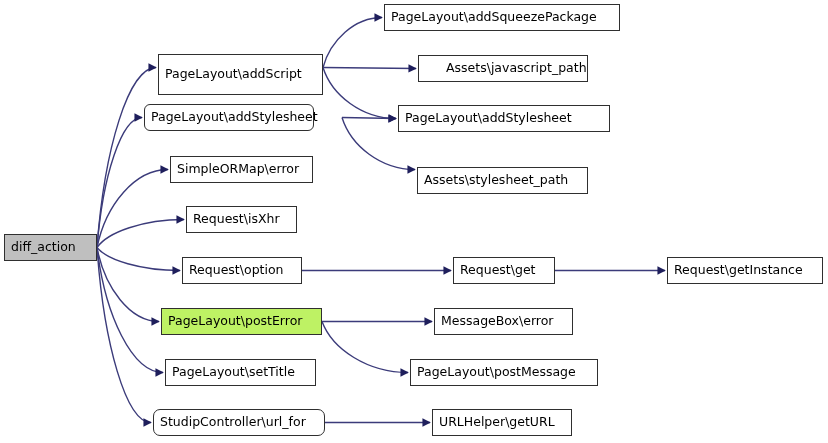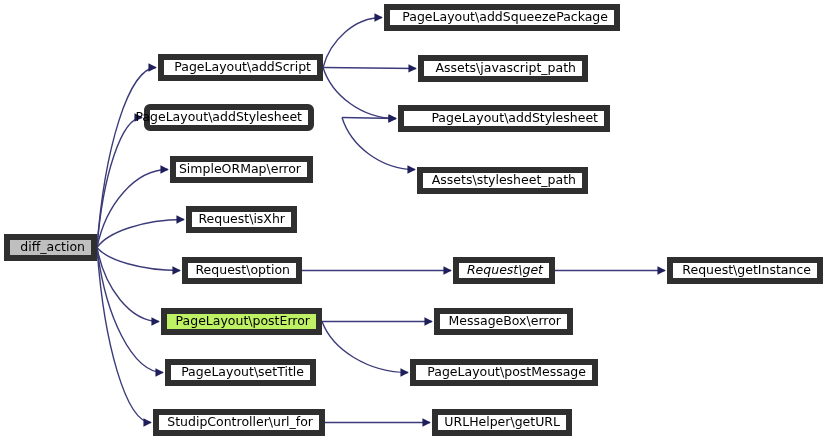--- a/index.html
+++ b/index.html
@@ -22,29 +22,29 @@
     position: absolute;
     left: 0;
     top: 0;
     width: 828px;
     height: 443px;
     pointer-events: none;
   }
   .graph-node {
     position: absolute;
     box-sizing: border-box;
-    border: 6px solid #404040;
+    border: 1px solid #404040;
     background: #ffffff;
     color: #000000;
     font-family: "DejaVu Sans", sans-serif;
     font-size: 12.5px;
     line-height: 1;
     display: flex;
     align-items: center;
-    justify-content: flex-end;
+    justify-content: flex-start;
     white-space: nowrap;
     letter-spacing: 0px;
   }
   .graph-node.root {
     background: #bfbfbf;
     border-color: #2f2f2f;
   }
   .node-label {
     display: block;
     padding: 0 6px;
@@ -80,57 +80,57 @@
         <path d="M 322 321.5 L 432 321.5" stroke="#3b3b7a" stroke-width="1.4" fill="none" marker-end="url(#arrow)"></path>
         <path d="M 322 321.5 C 332.56 349.55, 367.76 372.5, 408 372.5" stroke="#3b3b7a" stroke-width="1.4" fill="none" marker-end="url(#arrow)"></path>
         <path d="M 325 422.5 L 430 422.5" stroke="#3b3b7a" stroke-width="1.4" fill="none" marker-end="url(#arrow)"></path>
       </g>
   </svg>
 
   <div id="nodes-layer">
       <div class="graph-node root" style="left: 4px; top: 234px; width: 93px; height: 27px; background: rgb(191, 191, 191); border-color: rgb(47, 47, 47);">
         <span class="node-label">diff_action</span>
       </div>
-      <div class="graph-node" style="left: 158px; top: 54px; width: 165px; height: 27px; background: rgb(255, 255, 255); border-color: rgb(47, 47, 47);">
+      <div class="graph-node" style="left: 158px; top: 54px; width: 165px; height: 41px; background: rgb(255, 255, 255); border-color: rgb(47, 47, 47);">
         <span class="node-label">PageLayout\addScript</span>
       </div>
       <div class="graph-node" style="left: 144px; top: 104px; width: 170px; height: 27px; background: rgb(255, 255, 255); border-color: rgb(47, 47, 47); border-radius: 6px;">
         <span class="node-label">PageLayout\addStylesheet</span>
       </div>
       <div class="graph-node" style="left: 170px; top: 156px; width: 143px; height: 27px; background: rgb(255, 255, 255); border-color: rgb(47, 47, 47);">
         <span class="node-label">SimpleORMap\error</span>
       </div>
       <div class="graph-node" style="left: 186px; top: 206px; width: 111px; height: 27px; background: rgb(255, 255, 255); border-color: rgb(47, 47, 47);">
         <span class="node-label">Request\isXhr</span>
       </div>
       <div class="graph-node" style="left: 182px; top: 257px; width: 120px; height: 27px; background: rgb(255, 255, 255); border-color: rgb(47, 47, 47);">
         <span class="node-label">Request\option</span>
       </div>
       <div class="graph-node" style="left: 161px; top: 308px; width: 161px; height: 27px; background: #bef264; border-color: rgb(47, 47, 47);">
         <span class="node-label">PageLayout\postError</span>
       </div>
       <div class="graph-node" style="left: 165px; top: 359px; width: 151px; height: 27px; background: rgb(255, 255, 255); border-color: rgb(47, 47, 47);">
         <span class="node-label">PageLayout\setTitle</span>
       </div>
-      <div class="graph-node" style="left: 153px; top: 409px; width: 172px; height: 27px; background: rgb(255, 255, 255); border-color: rgb(47, 47, 47);">
+      <div class="graph-node" style="left: 153px; top: 409px; width: 172px; height: 27px; background: rgb(255, 255, 255); border-color: rgb(47, 47, 47); border-radius: 7px;">
         <span class="node-label">StudipController\url_for</span>
       </div>
       <div class="graph-node" style="left: 384px; top: 4px; width: 236px; height: 27px; background: rgb(255, 255, 255); border-color: rgb(47, 47, 47);">
         <span class="node-label">PageLayout\addSqueezePackage</span>
       </div>
       <div class="graph-node" style="left: 418px; top: 55px; width: 170px; height: 27px; background: rgb(255, 255, 255); border-color: rgb(47, 47, 47); padding-left: 21px;">
         <span class="node-label">Assets\javascript_path</span>
       </div>
       <div class="graph-node" style="left: 398px; top: 105px; width: 212px; height: 27px; background: rgb(255, 255, 255); border-color: rgb(47, 47, 47);">
         <span class="node-label">PageLayout\addStylesheet</span>
       </div>
       <div class="graph-node" style="left: 417px; top: 167px; width: 171px; height: 27px; background: rgb(255, 255, 255); border-color: rgb(47, 47, 47);">
         <span class="node-label">Assets\stylesheet_path</span>
       </div>
-      <div class="graph-node" style="left: 453px; top: 257px; width: 102px; height: 27px; background: rgb(255, 255, 255); border-color: rgb(47, 47, 47); font-style: italic;">
+      <div class="graph-node" style="left: 453px; top: 257px; width: 102px; height: 27px; background: rgb(255, 255, 255); border-color: rgb(47, 47, 47);">
         <span class="node-label">Request\get</span>
       </div>
       <div class="graph-node" style="left: 434px; top: 308px; width: 139px; height: 27px; background: rgb(255, 255, 255); border-color: rgb(47, 47, 47);">
         <span class="node-label">MessageBox\error</span>
       </div>
       <div class="graph-node" style="left: 410px; top: 359px; width: 188px; height: 27px; background: rgb(255, 255, 255); border-color: rgb(47, 47, 47);">
         <span class="node-label">PageLayout\postMessage</span>
       </div>
       <div class="graph-node" style="left: 432px; top: 409px; width: 140px; height: 27px; background: rgb(255, 255, 255); border-color: rgb(47, 47, 47);">
         <span class="node-label">URLHelper\getURL</span>

